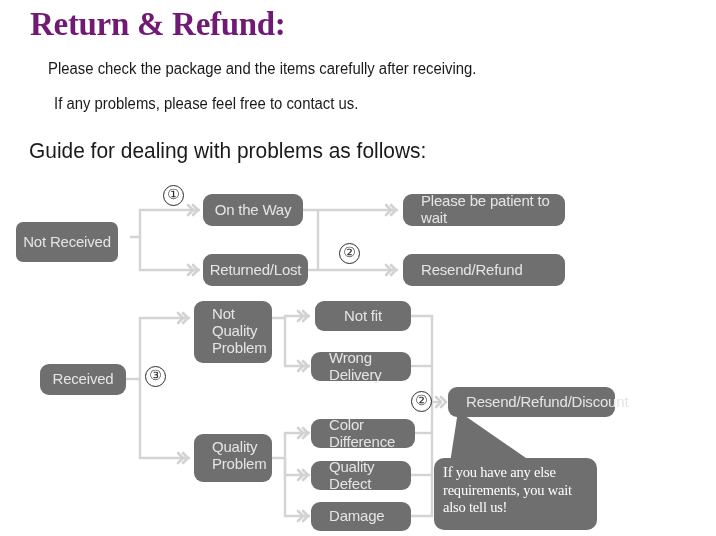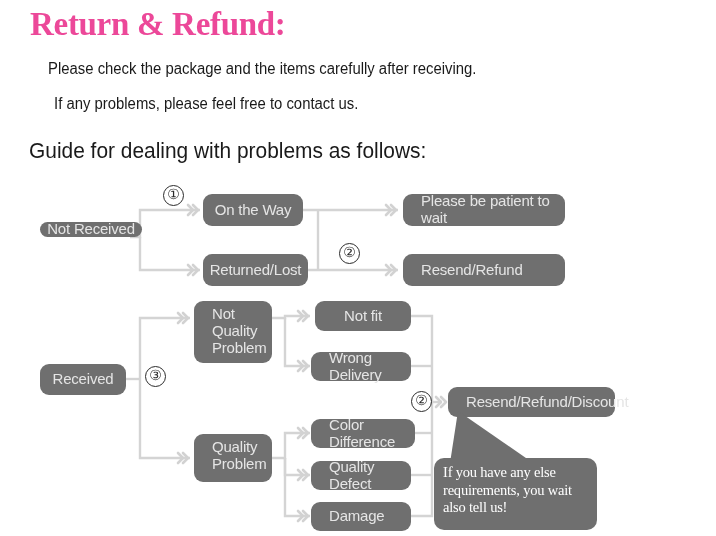--- a/index.html
+++ b/index.html
@@ -18,21 +18,21 @@
 
   
   #title {
     position: absolute;
     left: 30px;
     top: 6px;
     font-family: "Liberation Serif", serif;
     font-weight: bold;
     font-size: 33px;
     letter-spacing: -0.3px;
-    color: #ec4899;
+    color: #701a75;
     white-space: nowrap;
   }
   .intro-line {
     position: absolute;
     font-family: "Liberation Sans", sans-serif;
     font-size: 16px;
     color: #1a1a1a;
     white-space: nowrap;
     transform: scaleX(0.93);
     transform-origin: left center;
@@ -190,21 +190,21 @@
         <use href="#chev" x="178" y="458"></use>
         <use href="#chev" x="298" y="316"></use>
         <use href="#chev" x="298" y="366"></use>
         <use href="#chev" x="298" y="433"></use>
         <use href="#chev" x="298" y="475"></use>
         <use href="#chev" x="298" y="516"></use>
         <use href="#chev" x="436" y="402"></use>
       </g>
     </svg>
 
-    <div class="node center" style="left:40px; top:222px; width:102px; height:15px;">Not Received</div>
+    <div class="node center" style="left:16px; top:222px; width:102px; height:40px;border-radius:7px;">Not Received</div>
 
     <div class="node center" style="left:203px; top:194px; width:100px; height:32px;">On the Way</div>
 
     <div class="node center" style="left:203px; top:254px; width:105px; height:32px;">Returned/Lost</div>
 
     <div class="node left" style="left:403px; top:194px; width:162px; height:32px;">Please be patient to wait</div>
 
     <div class="node center" style="left:40px; top:364px; width:86px; height:31px;">Received</div>
 
     <div class="node left" style="left:403px; top:254px; width:162px; height:32px;">Resend/Refund</div>

